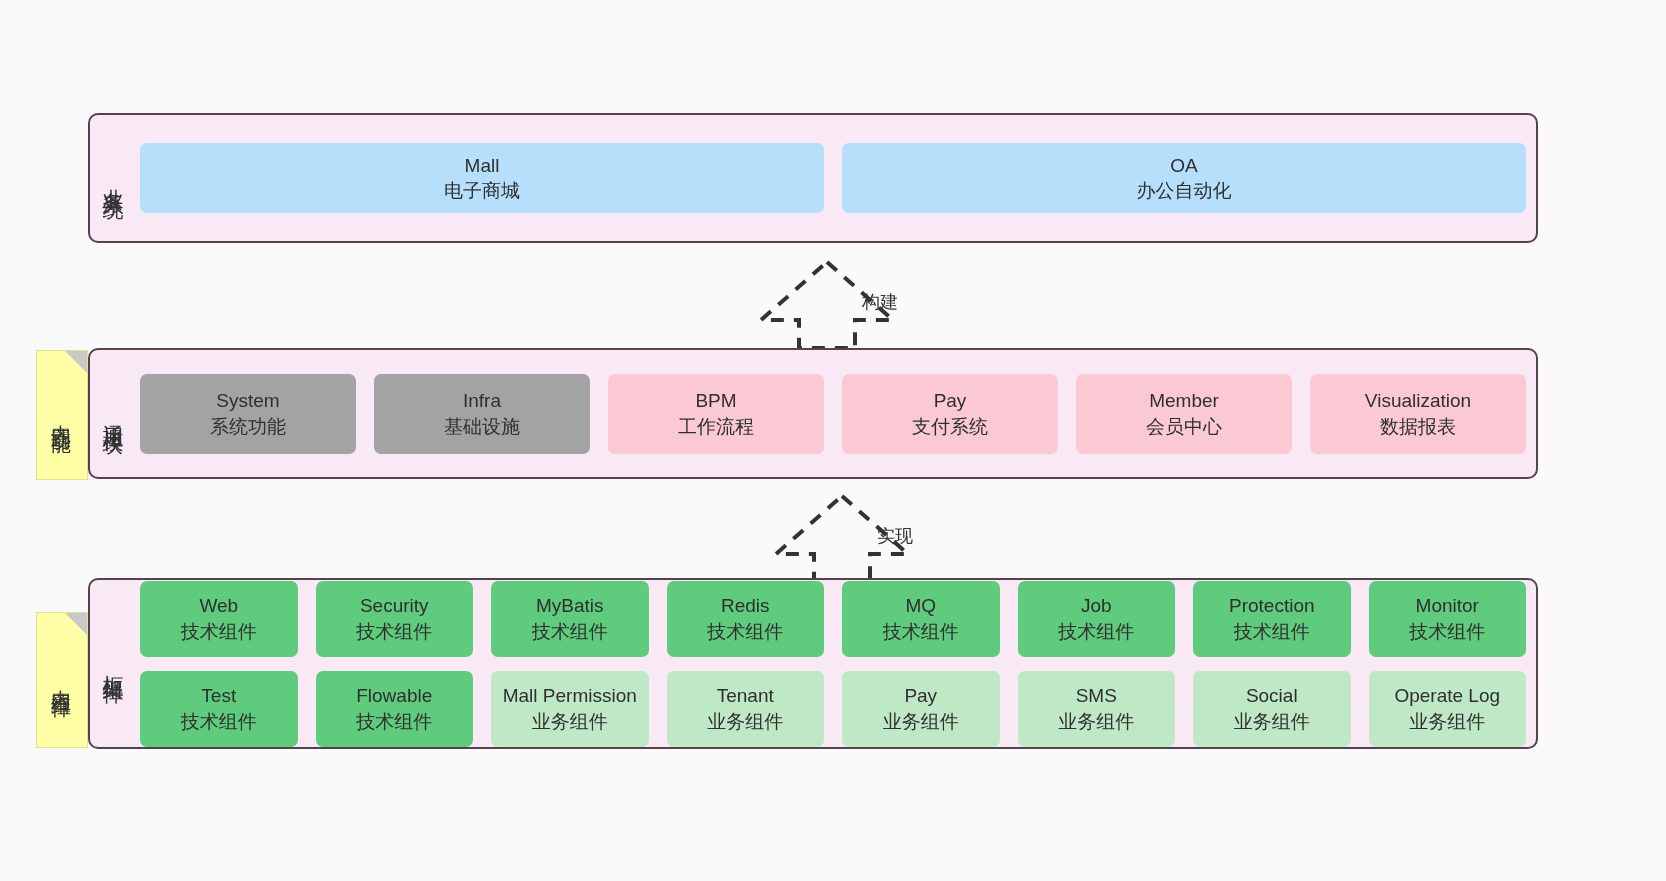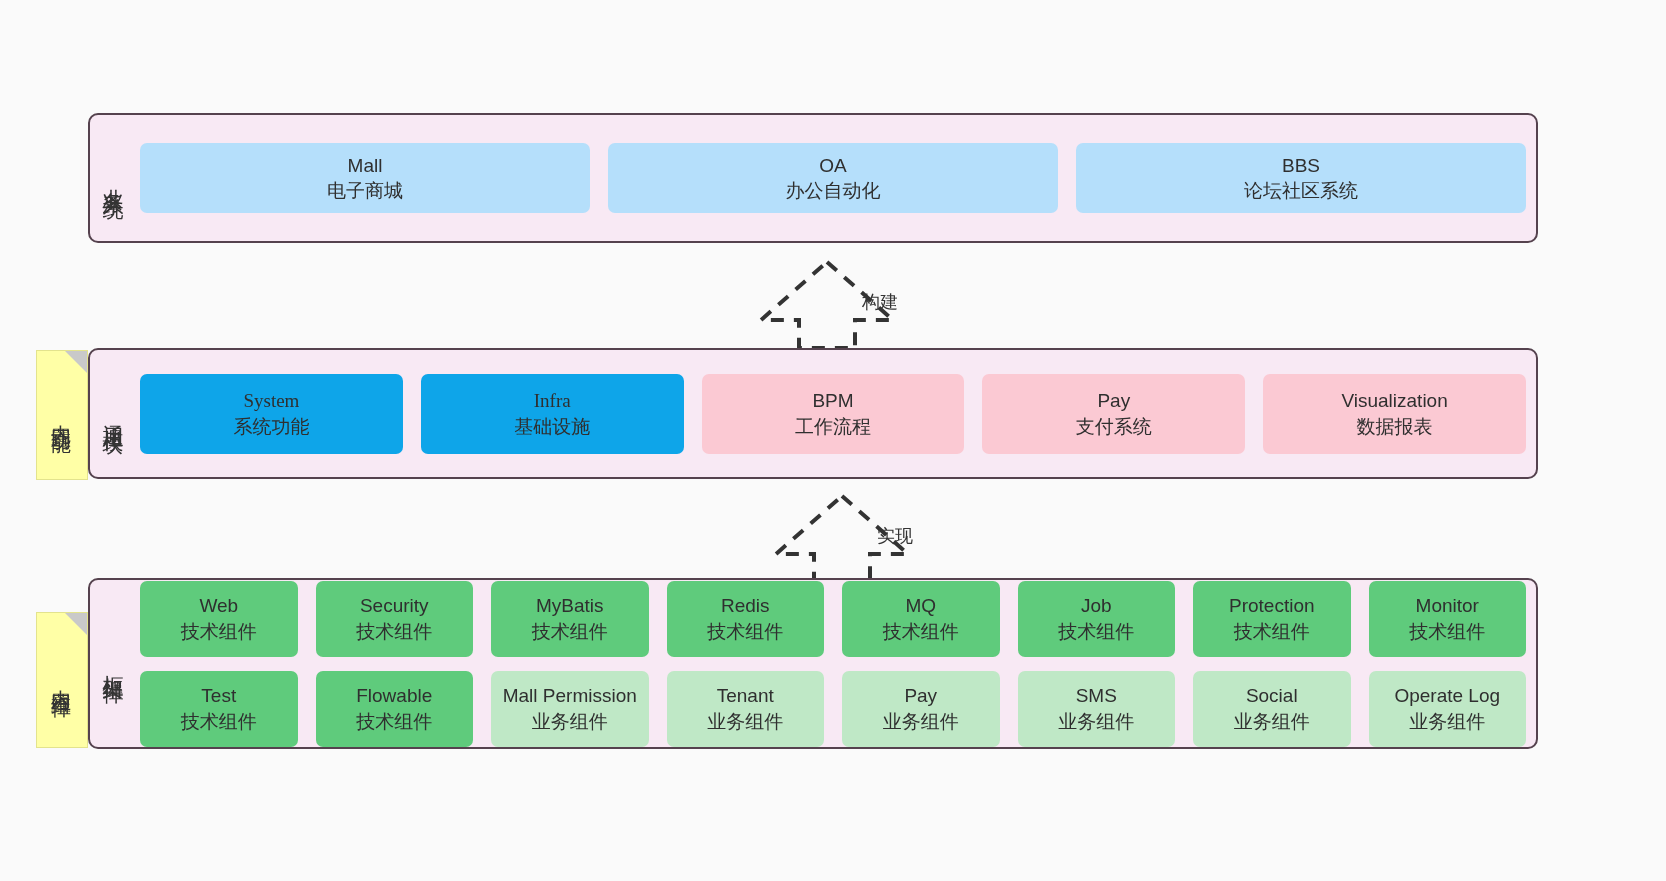--- a/index.html
+++ b/index.html
@@ -71,21 +71,21 @@
     line-height: 1.32;
     color: #2f2f2f;
     padding: 6px 4px;
     box-sizing: border-box;
   }
   .card .t1 { display: block; }
   .card .t2 { display: block; }
 
   
   .c-blue       { background: #b5dffb; }
-  .c-red        { background: #0ea5e9; font-family: Liberation Serif, serif; }
+  .c-red        { background: #a3a3a3; }
   .c-pink       { background: #fbc9d3; }
   .c-green      { background: #5fcb7c; }
   .c-greenlight { background: #bfe8c6; }
 
   
   #layer-business  { left: 88px;  top: 113px; width: 1450px; height: 130px; }
   #layer-modules   { left: 88px;  top: 348px; width: 1450px; height: 131px; }
   #layer-framework { left: 88px;  top: 578px; width: 1450px; height: 171px; }
 
   #layer-business .card  { height: 70px; }
@@ -151,24 +151,20 @@
     <div class="layer-body">
       <div class="row">
         <div class="card c-blue">
           <span class="t1">Mall</span>
           <span class="t2">电子商城</span>
         </div>
         <div class="card c-blue">
           <span class="t1">OA</span>
           <span class="t2">办公自动化</span>
         </div>
-        <div class="card c-blue">
-          <span class="t1">BBS</span>
-          <span class="t2">论坛社区系统</span>
-        </div>
       </div>
     </div>
   </div>
 
   <div class="arrow" id="arrow-build">
     <svg width="140" height="92" viewBox="0 0 140 92">
       <path d="M 70 4 L 136 62 L 98 62 L 98 90 L 42 90 L 42 62 L 4 62 Z" fill="#fafafa" stroke="#333333" stroke-width="4" stroke-dasharray="13,10" stroke-linejoin="miter"></path>
     </svg>
   </div>
   <div class="arrow-label" id="arrow-build-label">构建</div>
@@ -189,20 +185,24 @@
         </div>
         <div class="card c-pink">
           <span class="t1">BPM</span>
           <span class="t2">工作流程</span>
         </div>
         <div class="card c-pink">
           <span class="t1">Pay</span>
           <span class="t2">支付系统</span>
         </div>
         <div class="card c-pink">
+          <span class="t1">Member</span>
+          <span class="t2">会员中心</span>
+        </div>
+        <div class="card c-pink">
           <span class="t1">Visualization</span>
           <span class="t2">数据报表</span>
         </div>
       </div>
     </div>
   </div>
 
   <div class="arrow" id="arrow-impl">
     <svg width="140" height="92" viewBox="0 0 140 92">
       <path d="M 70 4 L 136 62 L 98 62 L 98 90 L 42 90 L 42 62 L 4 62 Z" fill="#fafafa" stroke="#333333" stroke-width="4" stroke-dasharray="13,10" stroke-linejoin="miter"></path>

